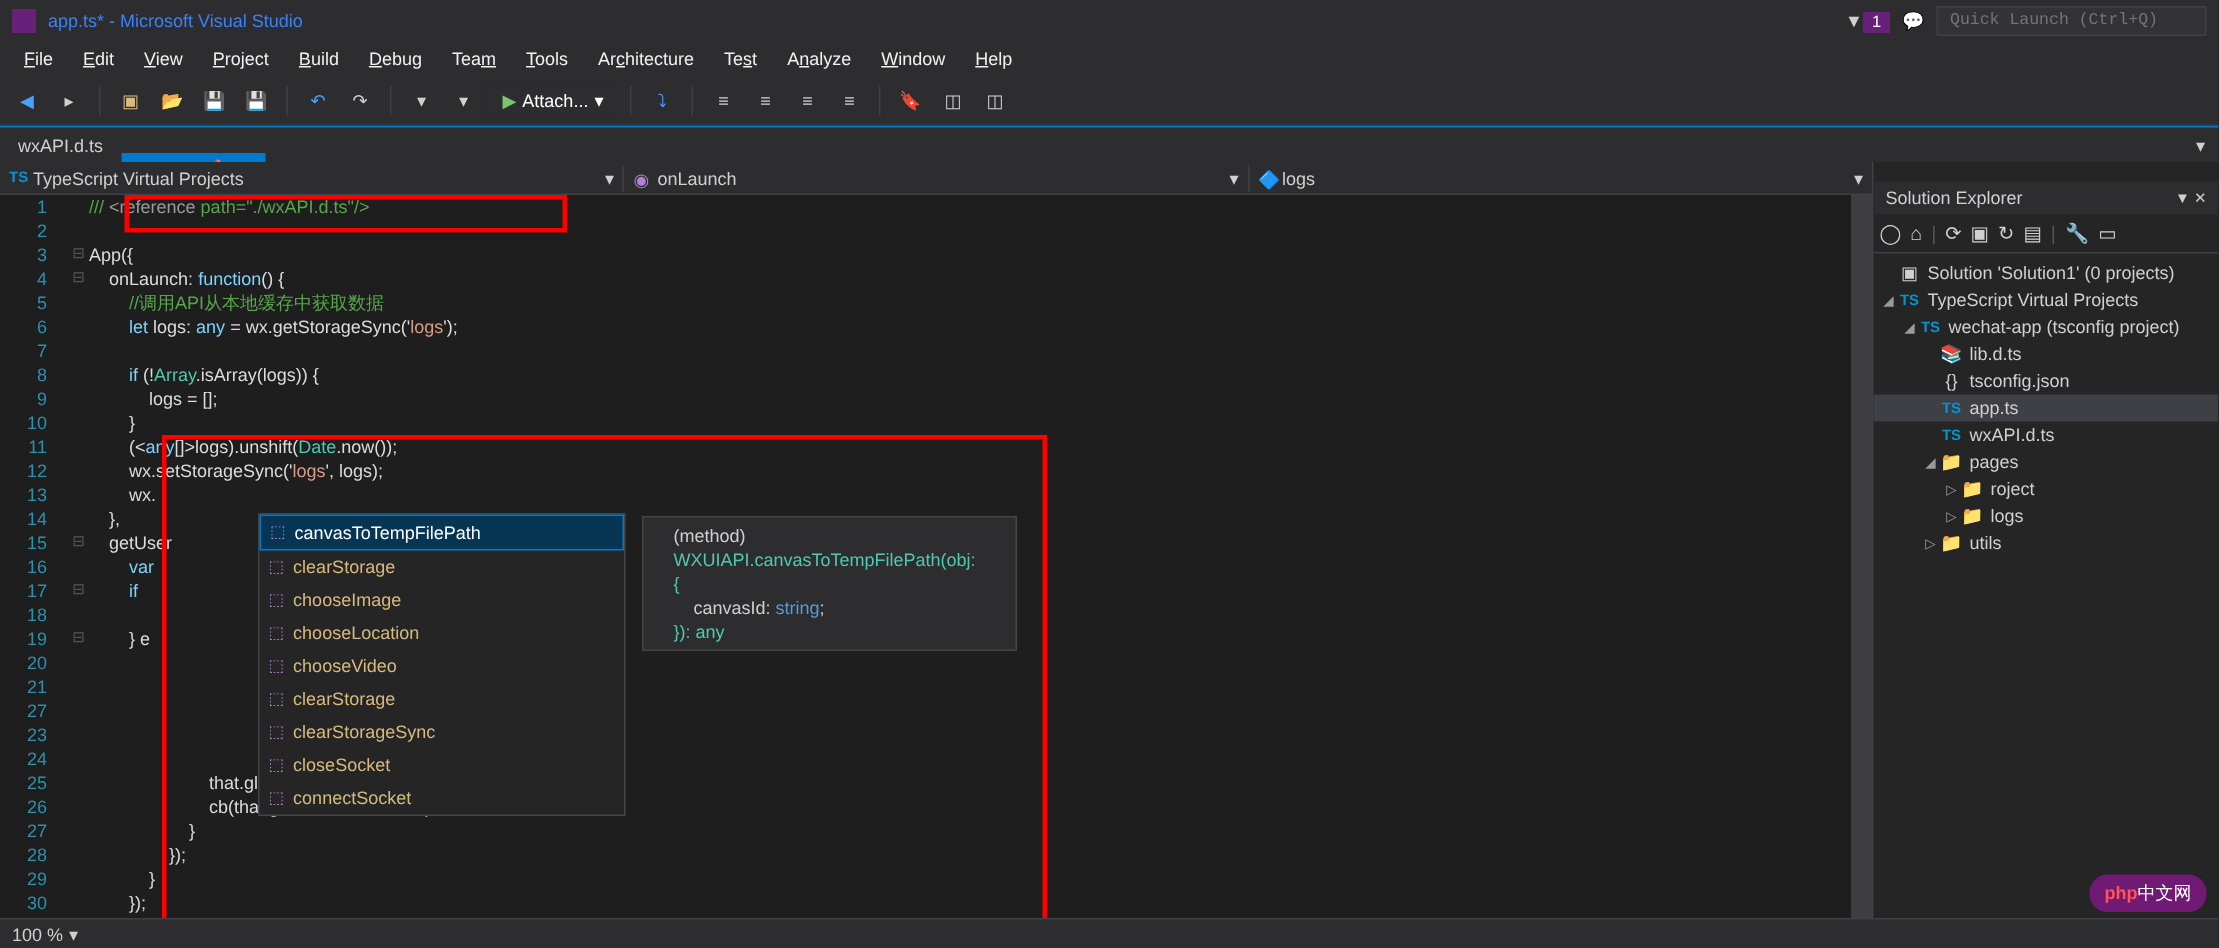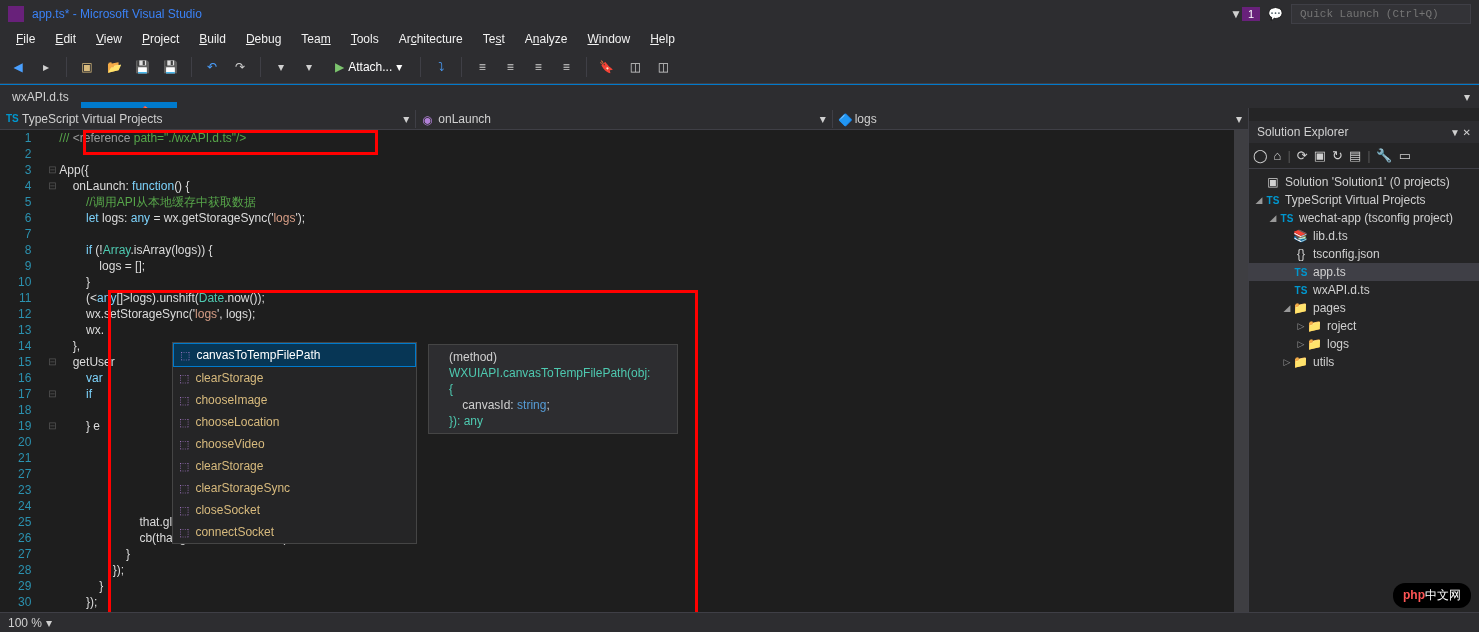--- a/index.html
+++ b/index.html
@@ -60,21 +60,21 @@
 .tree { flex: 1; padding: 4px 0; font-size: 12px; overflow: auto; }
 .tree .node { padding: 2px 0; display: flex; align-items: center; color: #d0d0d0; white-space: nowrap; }
 .tree .node .exp { width: 12px; text-align: center; font-size: 9px; color: #999; }
 .tree .node .ico { width: 16px; height: 14px; margin-right: 4px; display: inline-flex; align-items: center; justify-content: center; }
 .tree .node.sel { background: #3f3f46; }
 .tree .d1 { padding-left: 4px; } .tree .d2 { padding-left: 18px; } .tree .d3 { padding-left: 32px; }
 .tree .d4 { padding-left: 46px; }
 .folder-ico { color: #dcb67a; }
 .ts-ico { color: #0097cf; font-size: 10px; font-weight: bold; }
 .status { height: 20px; background: #2d2d30; border-top: 1px solid #3f3f46; display: flex; align-items: center; padding: 0 8px; color: #d0d0d0; font-size: 11px; }
-.watermark { position: absolute; right: 8px; bottom: 24px; background: #000000; border-radius: 12px; padding: 4px 10px; color: #fff; font-size: 12px; z-index: 50; margin-top: 20px; }
+.watermark { position: absolute; right: 8px; bottom: 24px; background: #701a75; border-radius: 12px; padding: 4px 10px; color: #fff; font-size: 12px; z-index: 50; margin-top: 20px; }
 .watermark .red { color: #ff5555; font-weight: bold; }
 </style>
 </head>
 <body>
 
 <div class="titlebar">
   <div class="vs-logo"></div>
   <div class="title">app.ts* - Microsoft Visual Studio</div>
   <div class="right">
     <span style="color:#d0d0d0">▼<span class="badge-num">1</span></span>

